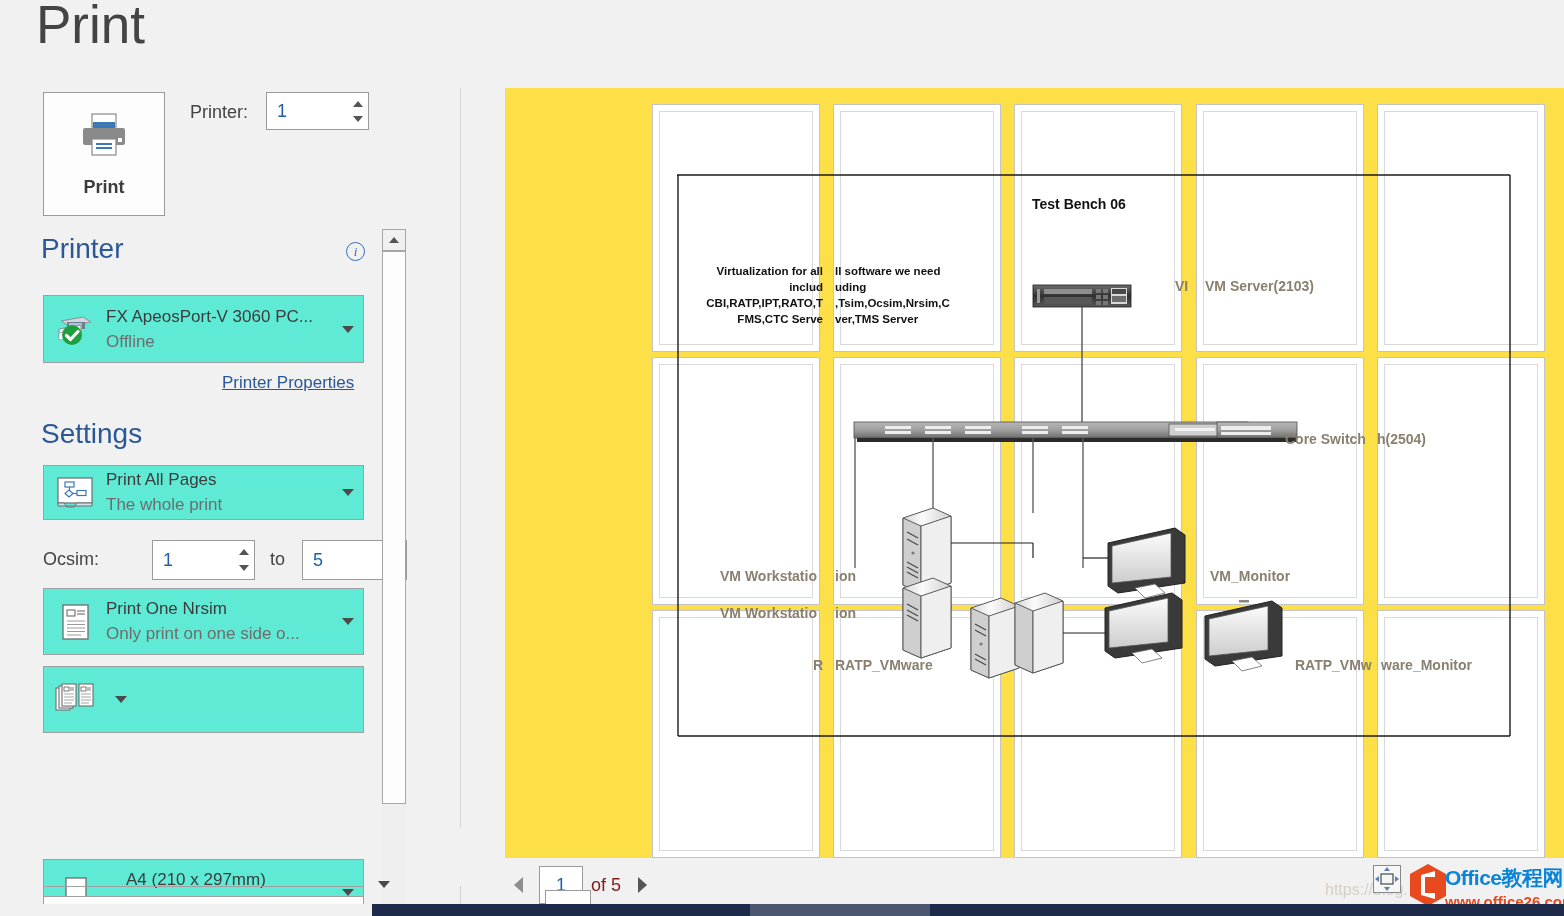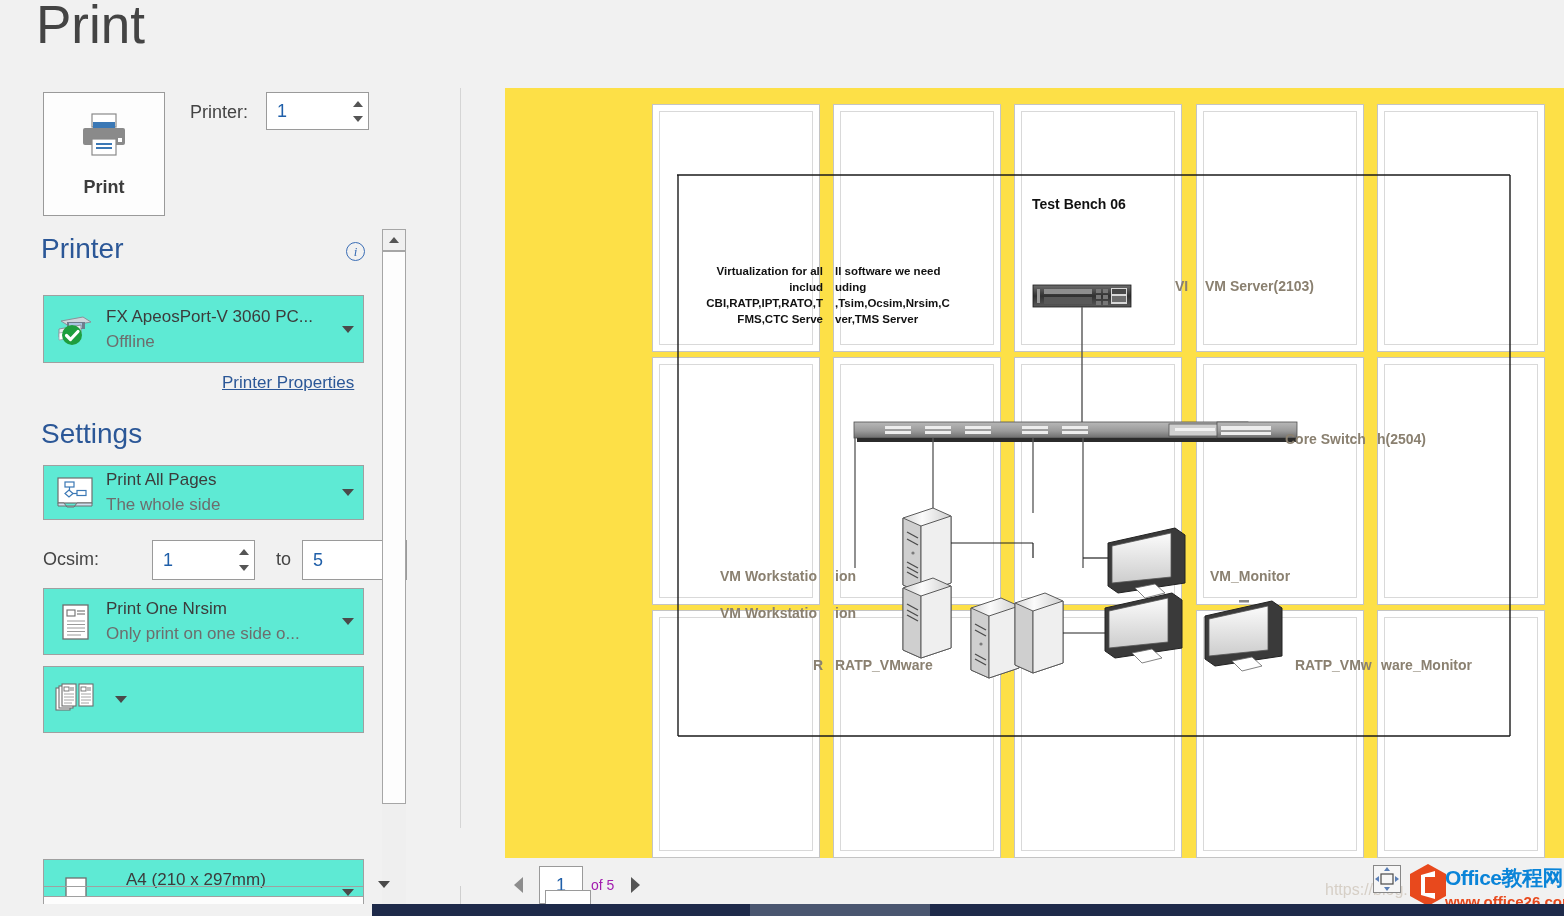--- a/index.html
+++ b/index.html
@@ -89,21 +89,21 @@
   #combo-onesided { top: 510px; height: 67px; }
   #combo-collated { top: 588px; height: 67px; }
   #combo-orient   { top: 666px; height: 57px; }
   #combo-paper    { top: 781px; height: 67px; gap: 20px; }
   #combo-partial  { top: 820px; height: 30px; }
 
   .pages-row { position: absolute; left: 43px; top: 462px; width: 325px; height: 40px; }
   .pages-row .lbl { position: absolute; left: 0; top: 9px; font-size: 18px; color: #444; }
   #pages-from { left: 109px; top: 0; width: 103px; height: 40px; }
   #pages-to   { left: 259px; top: 0; width: 105px; height: 40px; }
-  .pages-row .to-lbl { position: absolute; left: 227px; top: 9px; font-size: 18px; color: #444; margin-left: 6px; }
+  .pages-row .to-lbl { position: absolute; left: 227px; top: 9px; font-size: 18px; color: #444; }
 
   
   .lscroll { position: absolute; left: 382px; top: 151px; width: 24px; height: 758px; background: #f0f0f0; }
   .lscroll .btn { width: 24px; height: 22px; background: #f0f0f0; border: 1px solid #a6a6a6; display:flex;align-items:center;justify-content:center; cursor:pointer;}
   .lscroll .track { position:absolute; left:0; top:22px; width:24px; height:714px; background:#efefef; }
   .lscroll .thumb { position:absolute; left:0; top:0; width:24px; height:553px; background:#fdfdfd; border:1px solid #a6a6a6; cursor:pointer;}
 
   
   .divider { position: absolute; left: 460px; top: 88px; width: 1px; height: 740px; background: #d5d5d5; }
 
@@ -122,21 +122,21 @@
   
   .pagenav { position: absolute; left: 505px; top: 862px; height: 46px; display: flex; align-items: center; }
   .nav-arrow { width: 26px; height: 30px; display: flex; align-items: center; justify-content: center; cursor: pointer; }
   .tri-left { width:0;height:0;border-top:8px solid transparent;border-bottom:8px solid transparent;border-right:9px solid #8d8d8d; }
   .tri-right { width:0;height:0;border-top:8px solid transparent;border-bottom:8px solid transparent;border-left:9px solid #555; }
   .pagebox {
     width: 44px; height: 38px; background: #fff; border: 1px solid #9a9a9a;
     display: flex; align-items: center; justify-content: center;
     font-size: 18px; color: #1f5fa9; margin: 0 8px;
   }
-  .ofn { font-size: 14px; color: #a21caf; margin-right: 8px; }
+  .ofn { font-size: 18px; color: #7f1d1d; margin-right: 8px; }
 
   
   .watermark { position: absolute; left: 1325px; top: 863px; width: 239px; height: 44px; }
   .wm-url-ghost {
     position: absolute; left: 0; top: 18px; font-size: 16px;
     color: #d6cfc6; white-space: nowrap;
   }
   .wm-zoomicon {
     position: absolute; left: 48px; top: 2px; width: 28px; height: 28px;
     border: 1px solid #888; background: #f6f6f6;
@@ -226,21 +226,21 @@
           <rect x="11" y="7" width="9" height="5" fill="none" stroke="#3b78b5" stroke-width="1.2"></rect>
           <polygon points="15,15 19,18.5 15,22 11,18.5" fill="none" stroke="#3b78b5" stroke-width="1.2"></polygon>
           <rect x="23" y="15.5" width="9" height="5" fill="none" stroke="#3b78b5" stroke-width="1.2"></rect>
           <line x1="15.5" y1="12" x2="15.5" y2="15" stroke="#3b78b5" stroke-width="1.2"></line>
           <line x1="19" y1="18.5" x2="23" y2="18.5" stroke="#3b78b5" stroke-width="1.2"></line>
           <path d="M4 28 L10 28 L13 32 L20 32 L23 28 L38 28 L38 31 L4 31 Z" fill="#cfe0f0" stroke="#6e6e6e" stroke-width="1"></path>
         </svg>
       </div>
       <div class="txt">
         <div class="t1">Print All Pages</div>
-        <div class="t2">The whole side</div>
+        <div class="t2">The whole print</div>
       </div>
       <div class="caret">
           <span class="caret-tri"></span>
         </div>
     </div>
 
     <div class="pages-row">
       <div class="lbl">Ocsim:</div>
       <div class="spin-box" id="pages-from">
         <div class="val">1</div>

